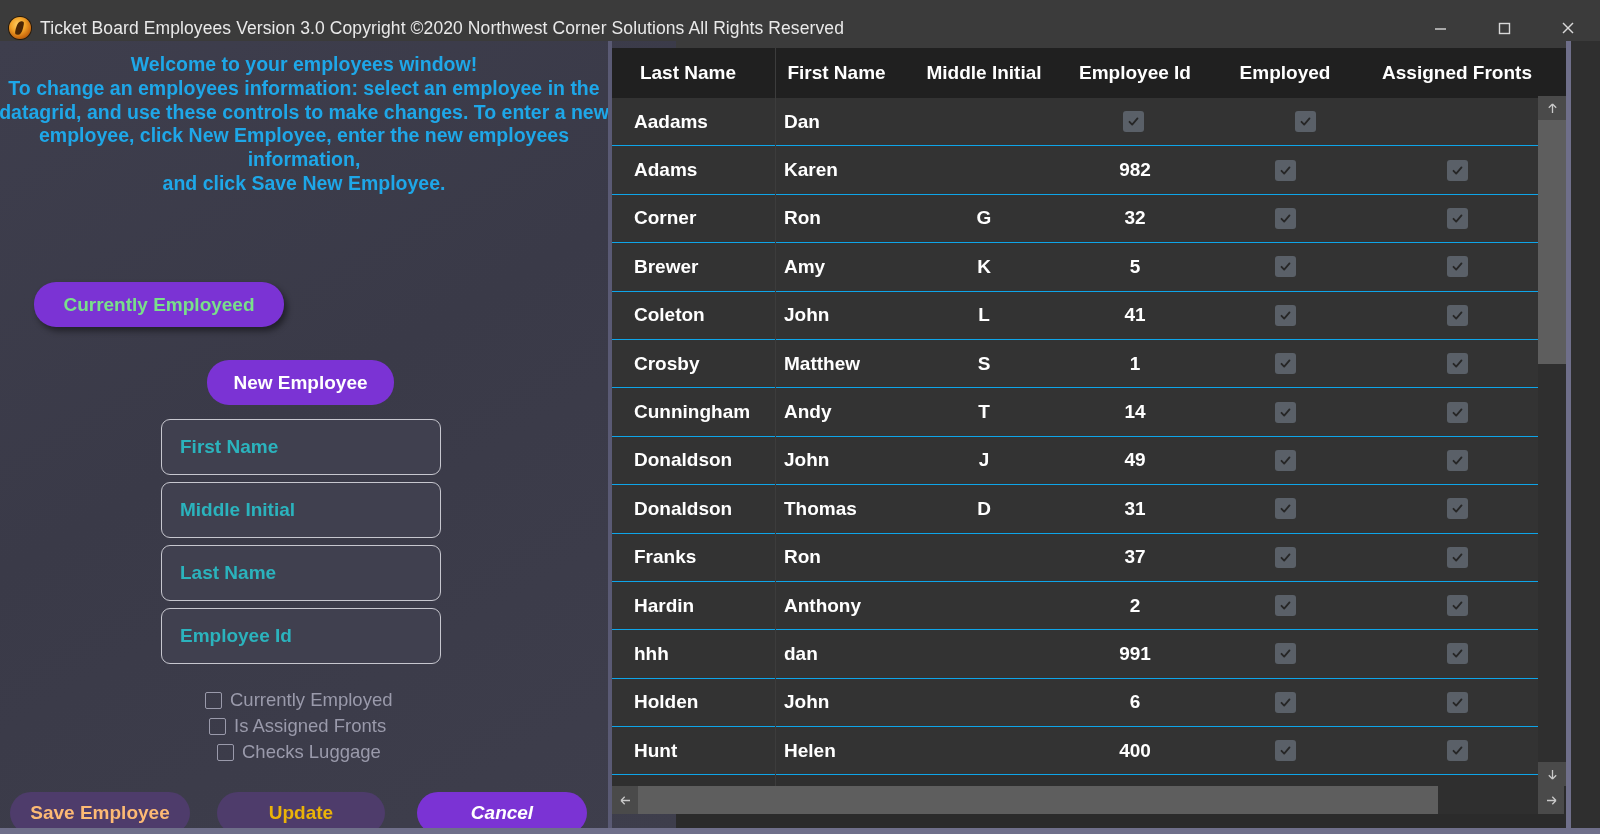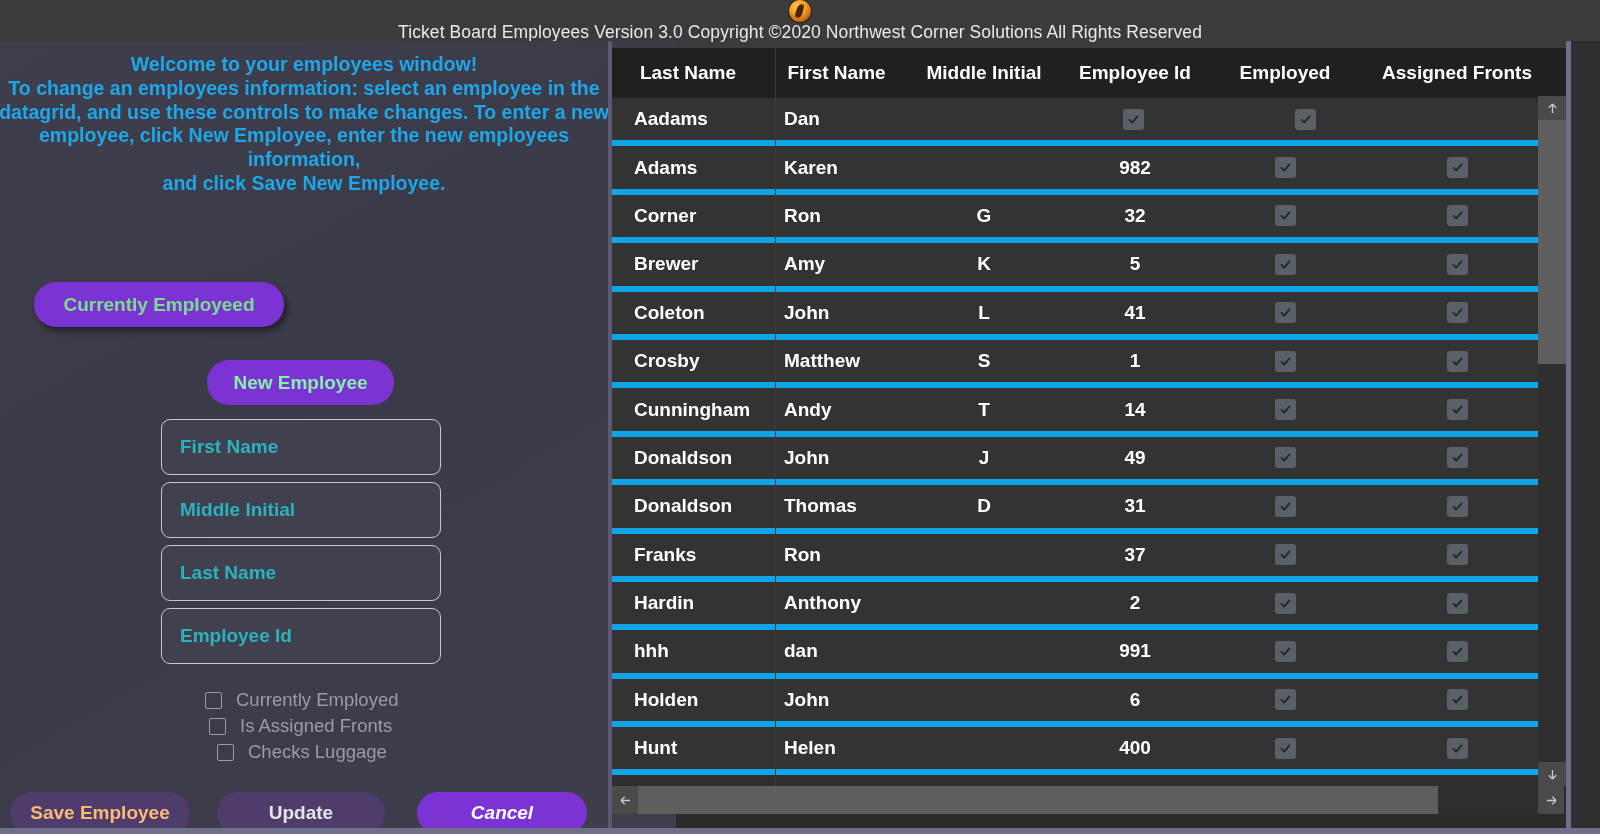--- a/index.html
+++ b/index.html
@@ -7,21 +7,21 @@
     width: 1600px; height: 834px;
     background: #2b2b2b;
     font-family: "Liberation Sans", sans-serif;
     overflow: hidden;
   }
 
   
   #titlebar {
     position: absolute; left: 0; top: 0; width: 1600px; height: 56px;
     background: #3b3b3b;
-    display: flex; align-items: center; flex-direction: column;
+    display: flex; align-items: center;
   }
   #app-icon {
     width: 22px; height: 22px; margin-left: 9px; margin-right: 9px;
     border-radius: 50%;
     background: radial-gradient(circle at 42% 35%, #ffd066 0%, #f2a227 38%, #c9670d 70%, #6e3405 100%);
     box-shadow: 0 0 0 1px #2a1a06;
     position: relative; flex: none;
   }
   #app-icon::after {
     content: ""; position: absolute; left: 7px; top: 4px;
@@ -66,61 +66,61 @@
     left: 34px; top: 241px; width: 250px; height: 45px;
     background: #7b33d4; color: #79e08a;
     box-shadow: 3px 4px 6px rgba(0,0,0,.45);
   }
   #btn-all-employees {
     left: 318px; top: 241px; width: 248px; height: 45px;
     background: #7b33d4; color: #f5e800;
   }
   #btn-new-employee {
     left: 207px; top: 319px; width: 187px; height: 45px;
-    background: #7b33d4; color: #86efac;
+    background: #7b33d4; color: #ffffff;
   }
 
   .field {
     position: absolute; left: 161px; width: 280px; height: 56px;
     background: #40404f;
     border: 1.6px solid #c7c7cf;
     border-radius: 9px;
     color: #2bb3bd;
     font-family: "Liberation Sans", sans-serif;
     font-size: 19px; font-weight: bold;
     padding: 0 0 0 18px;
     outline: none;
   }
   .field::placeholder { color: #2bb3bd; opacity: 1; }
   #field-first   { top: 378px; }
   #field-middle  { top: 441px; }
   #field-last    { top: 504px; }
   #field-empid   { top: 567px; }
 
   .cbrow {
-    position: absolute; display: flex; align-items: center; gap: 14px;
+    position: absolute; display: flex; align-items: center; gap: 8px;
     color: #9a9aab; font-size: 18.5px;
   }
   #cb-row-1 { left: 205px; top: 648px; }
   #cb-row-2 { left: 209px; top: 674px; }
   #cb-row-3 { left: 217px; top: 700px; }
   .cbbox {
     width: 17px; height: 17px; flex: none;
     border: 1.6px solid #9a9aab; border-radius: 2px;
     background: transparent; cursor: pointer;
   }
 
   #btn-save {
     left: 10px; top: 751px; width: 180px; height: 42px;
     background: #4e3c6b; color: #fdba74; cursor: default;
     font-size: 19px;
   }
   #btn-update {
     left: 217px; top: 751px; width: 168px; height: 42px;
-    background: #4e3c6b; color: #e5e5e5; cursor: default;
+    background: #4e3c6b; color: #eab308; cursor: default;
     font-size: 19px;
   }
   #btn-cancel {
     left: 417px; top: 751px; width: 170px; height: 42px;
     background: #7b33d4; color: #ffffff;
     font-size: 19px;
     font-style: italic;
   }
 
   
@@ -133,21 +133,21 @@
     height: 50px; background: #202020;
     display: flex; align-items: center;
     color: #ffffff; font-size: 19px; font-weight: bold;
   }
   #grid-header .hcell { display: flex; align-items: center; justify-content: center; height: 50px; }
 
   #grid-body { position: relative; }
   .grow {
     height: 48.4px; display: flex; align-items: center;
     background: #333333;
-    border-bottom: 6px solid #0ea5e9;
+    border-bottom: 1px solid #0ea5e9;
     color: #ffffff; font-size: 19px; font-weight: bold;
   }
   .cell { display: flex; align-items: center; height: 100%; }
   .c-last   { width: 152px; padding-left: 22px; }
   .c-first  { width: 145px; padding-left: 20px; }
   .c-mid    { width: 150px; justify-content: center; }
   .c-id     { width: 152px; justify-content: center; }
   .c-emp    { width: 148px; justify-content: center; }
   .c-fronts { width: 196px; justify-content: center; }
 

